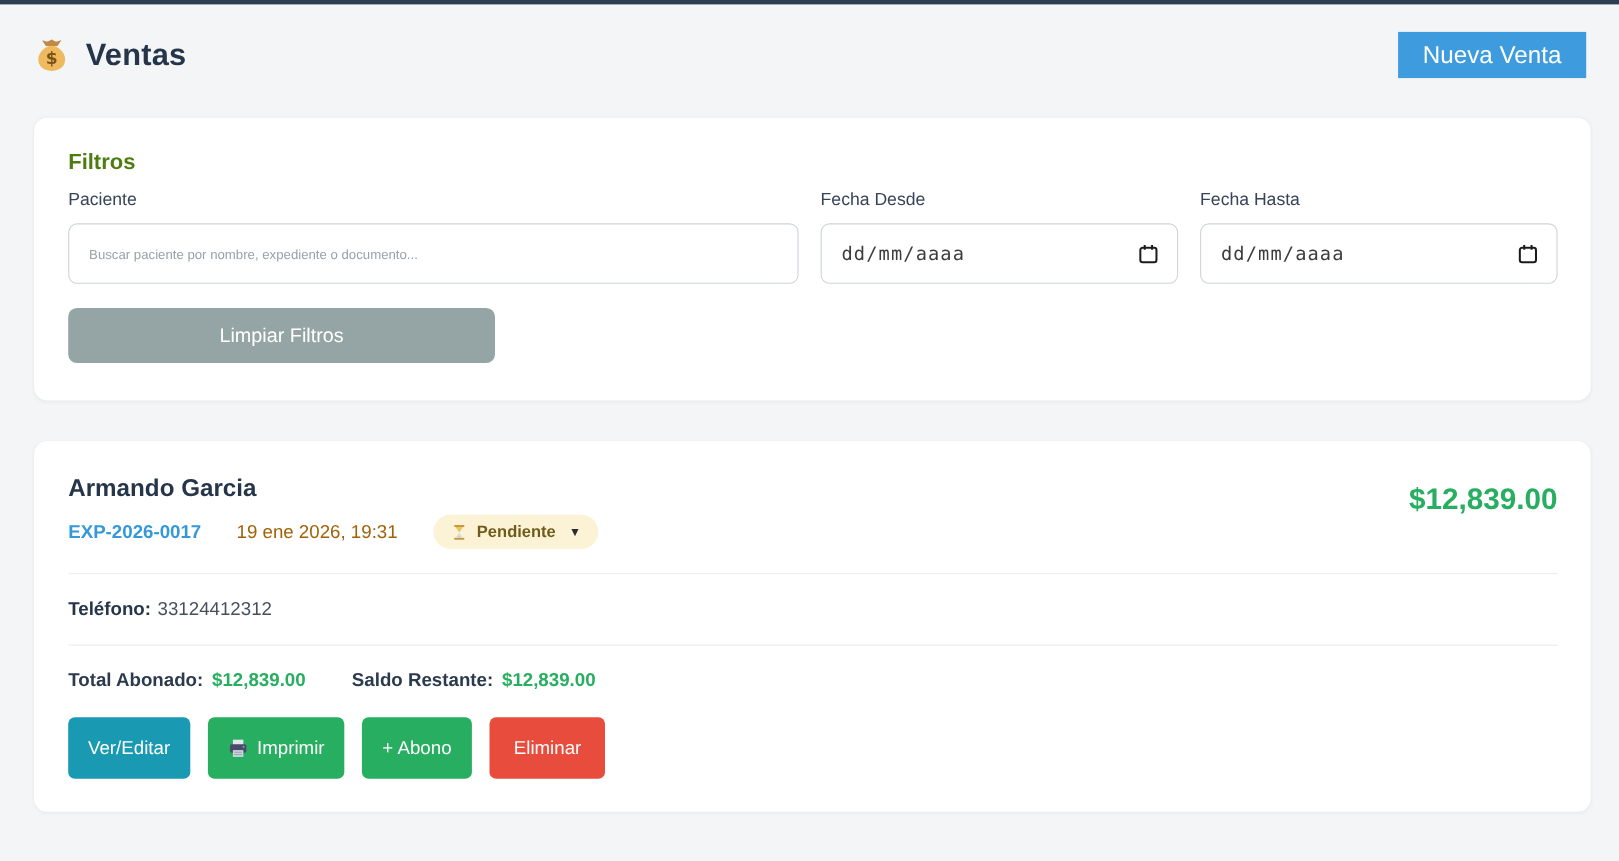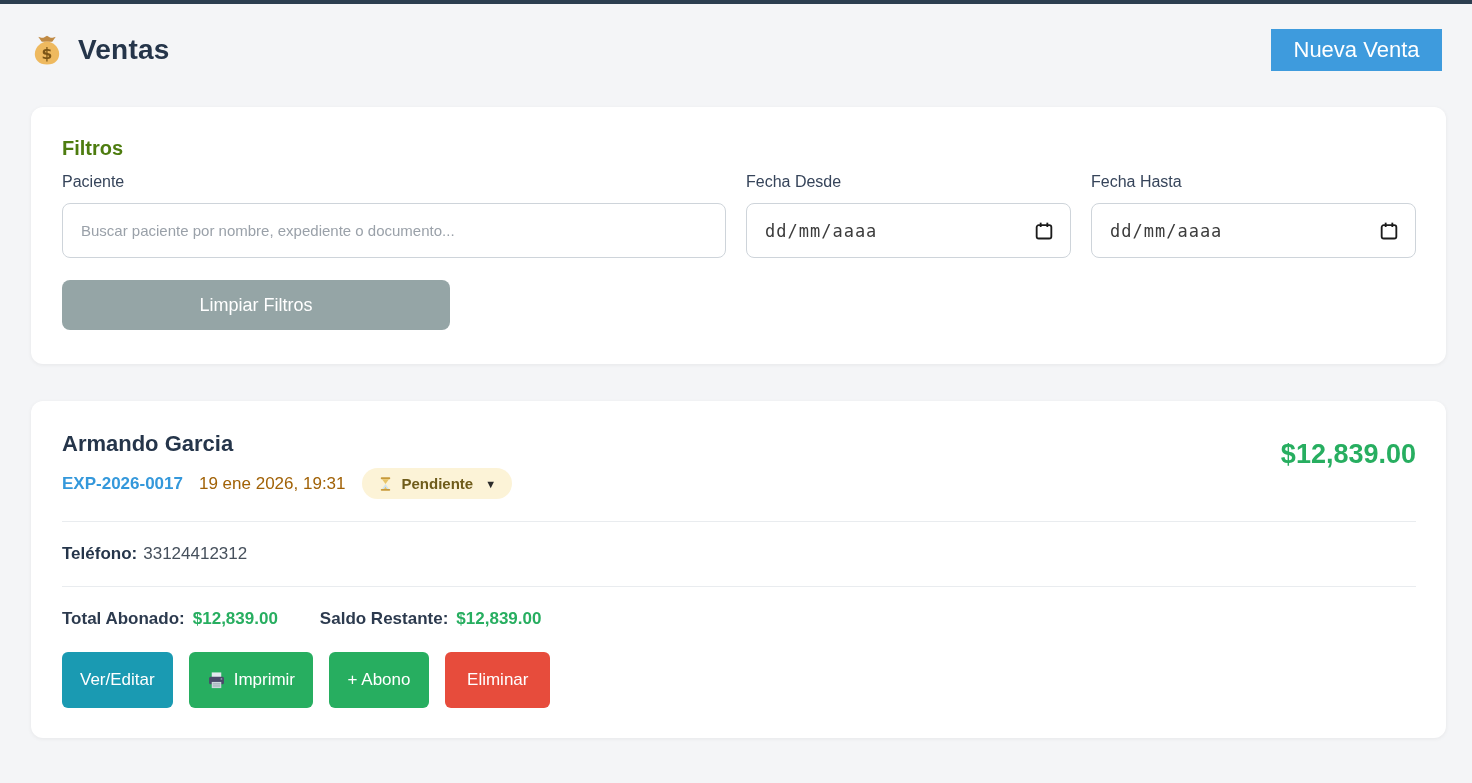--- a/index.html
+++ b/index.html
@@ -41,21 +41,21 @@
   .filters-row { display: flex; gap: 20px; }
   .field-group.patient { flex: 1 1 auto; max-width: 668px; }
   .field-group.date { width: 325px; flex: 0 0 325px; }
   .field-label { display: block; font-size: 16px; color: #36445a; margin-bottom: 12px; }
   .text-input, .date-input {
     width: 100%; height: 55px;
     border: 1px solid #ced4da; border-radius: 8px;
     background: #fff;
   }
   .text-input {
-    padding: 0 18px; font-size: 15px; color: #333;
+    padding: 0 18px; font-size: 12px; color: #333;
     font-family: "Liberation Sans", sans-serif; outline: none;
   }
   .text-input::placeholder { color: #9aa1a9; opacity: 1; }
   .date-input {
     display: flex; align-items: center; justify-content: space-between;
     padding: 0 16px 0 18px; cursor: text;
   }
   .date-placeholder {
     font-family: "DejaVu Sans Mono", "Liberation Mono", monospace;
     font-size: 17px; color: #3c3c3c; letter-spacing: 1px;
@@ -63,21 +63,21 @@
   .calendar-icon { width: 20px; height: 20px; cursor: pointer; }
   .btn-clear {
     margin-top: 22px; width: 388px; height: 50px;
     background: #95a5a6; border-radius: 8px; font-size: 18px;
   }
 
   
   .sale-card { margin-top: 37px; padding: 30px 30px 30px 31px; }
   .sale-header { display: flex; justify-content: space-between; align-items: flex-start; }
   .patient-name { font-size: 22px; font-weight: 700; color: #25354a; }
-  .sale-meta { display: flex; align-items: center; gap: 16px; margin-top: 11px; }
+  .sale-meta { display: flex; align-items: center; gap: 32px; margin-top: 11px; }
   .record-link { font-size: 17px; font-weight: 700; color: #3498db; text-decoration: none; cursor: pointer; }
   .sale-date { font-size: 17px; color: #a16207; }
   .status-badge {
     display: inline-flex; align-items: center; gap: 9px;
     background: #fcf3d7; border: none; border-radius: 17px;
     padding: 7px 16px; cursor: pointer;
     font-size: 15px; font-weight: 700; color: #6f5c1b;
     font-family: "Liberation Sans", sans-serif;
   }
   .status-caret { font-size: 11px; color: #2b2b2b; margin-left: 3px; }

